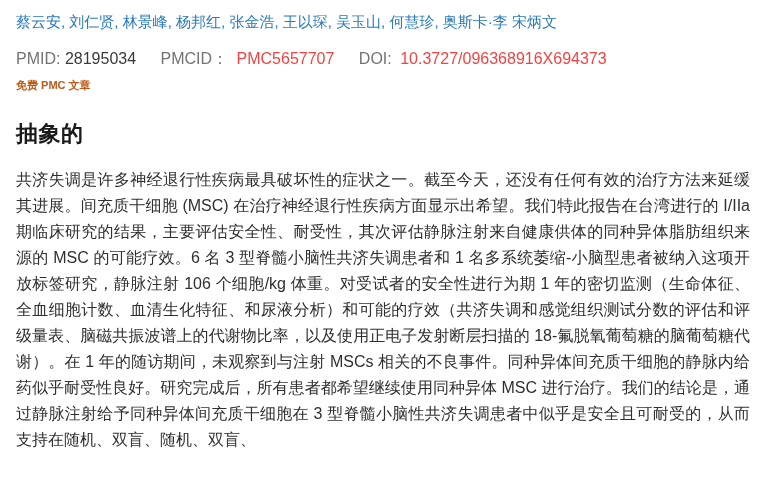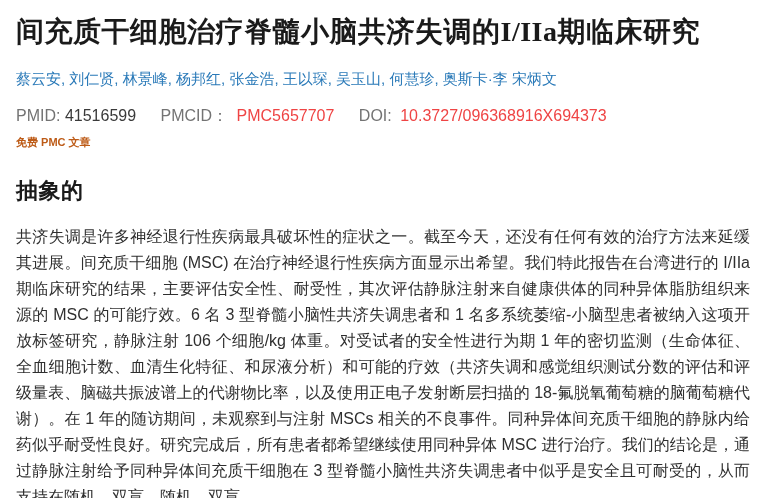--- a/index.html
+++ b/index.html
@@ -73,21 +73,20 @@
     color: #2f2f2f;
     text-align: justify;
     text-justify: inter-ideograph;
   }
 </style>
 </head>
 <body>
 
 <div class="page">
 
-  <h1 class="article-title">间充质干细胞治疗脊髓小脑共济失调的I/IIa期临床研究</h1>
 
   <div class="authors">
     
   
       <span><a class="author-link">蔡云安</a><span class="author-sep">, </span></span>
     
       <span><a class="author-link">刘仁贤</a><span class="author-sep">, </span></span>
     
       <span><a class="author-link">林景峰</a><span class="author-sep">, </span></span>
     
@@ -102,21 +101,21 @@
       <span><a class="author-link">何慧珍</a><span class="author-sep">, </span></span>
     
       <span><a class="author-link">奥斯卡·李</a><span class="author-sep"> </span></span>
     
       <span><a class="author-link">宋炳文</a><span class="author-sep"></span></span>
     </div>
 
   <div class="ids-line">
     <span class="id-group">
       <span class="id-label">PMID:</span>
-      <span class="id-value-plain">41516599</span>
+      <span class="id-value-plain">28195034</span>
     </span>
     <span class="id-group">
       <span class="id-label">PMCID：</span>
       <a class="id-link">PMC5657707</a>
     </span>
     <span class="id-group">
       <span class="id-label">DOI:</span>
       <a class="id-link">10.3727/096368916X694373</a>
     </span>
   </div>

